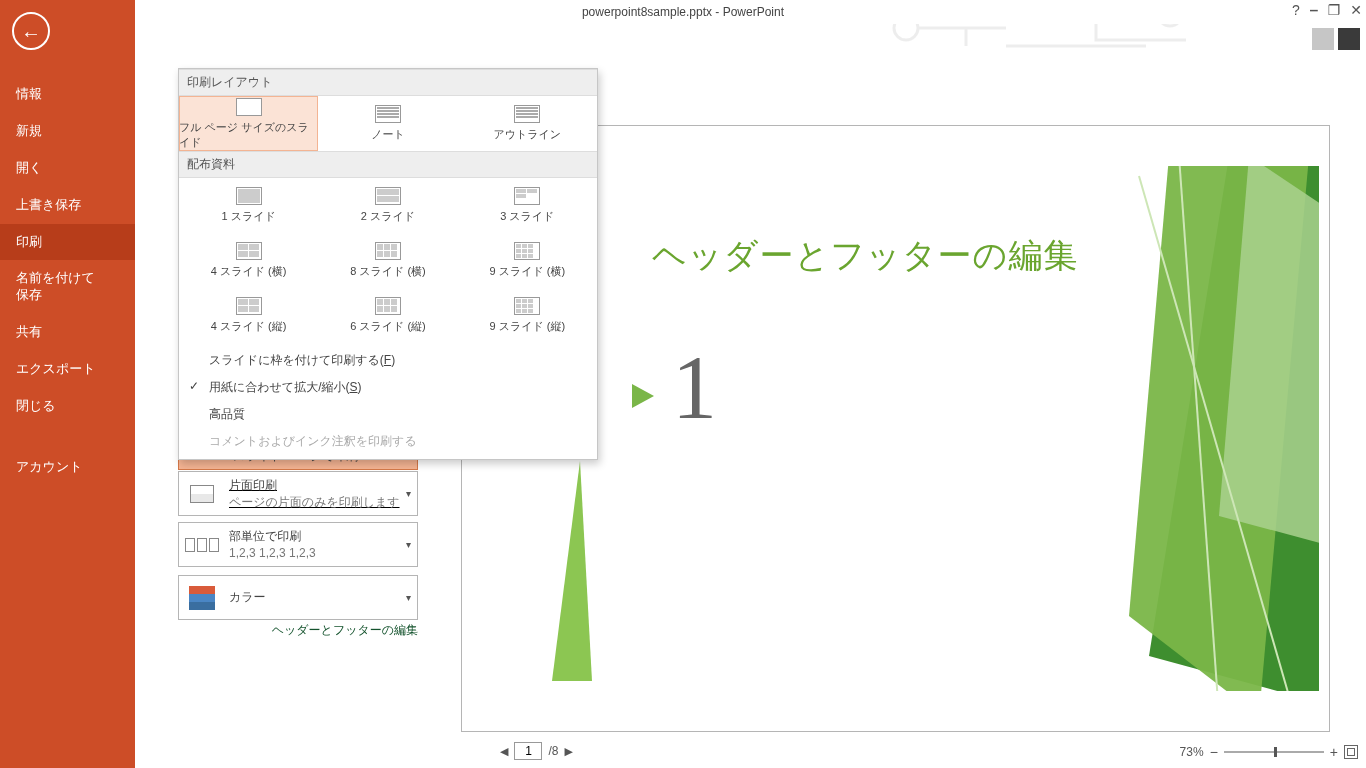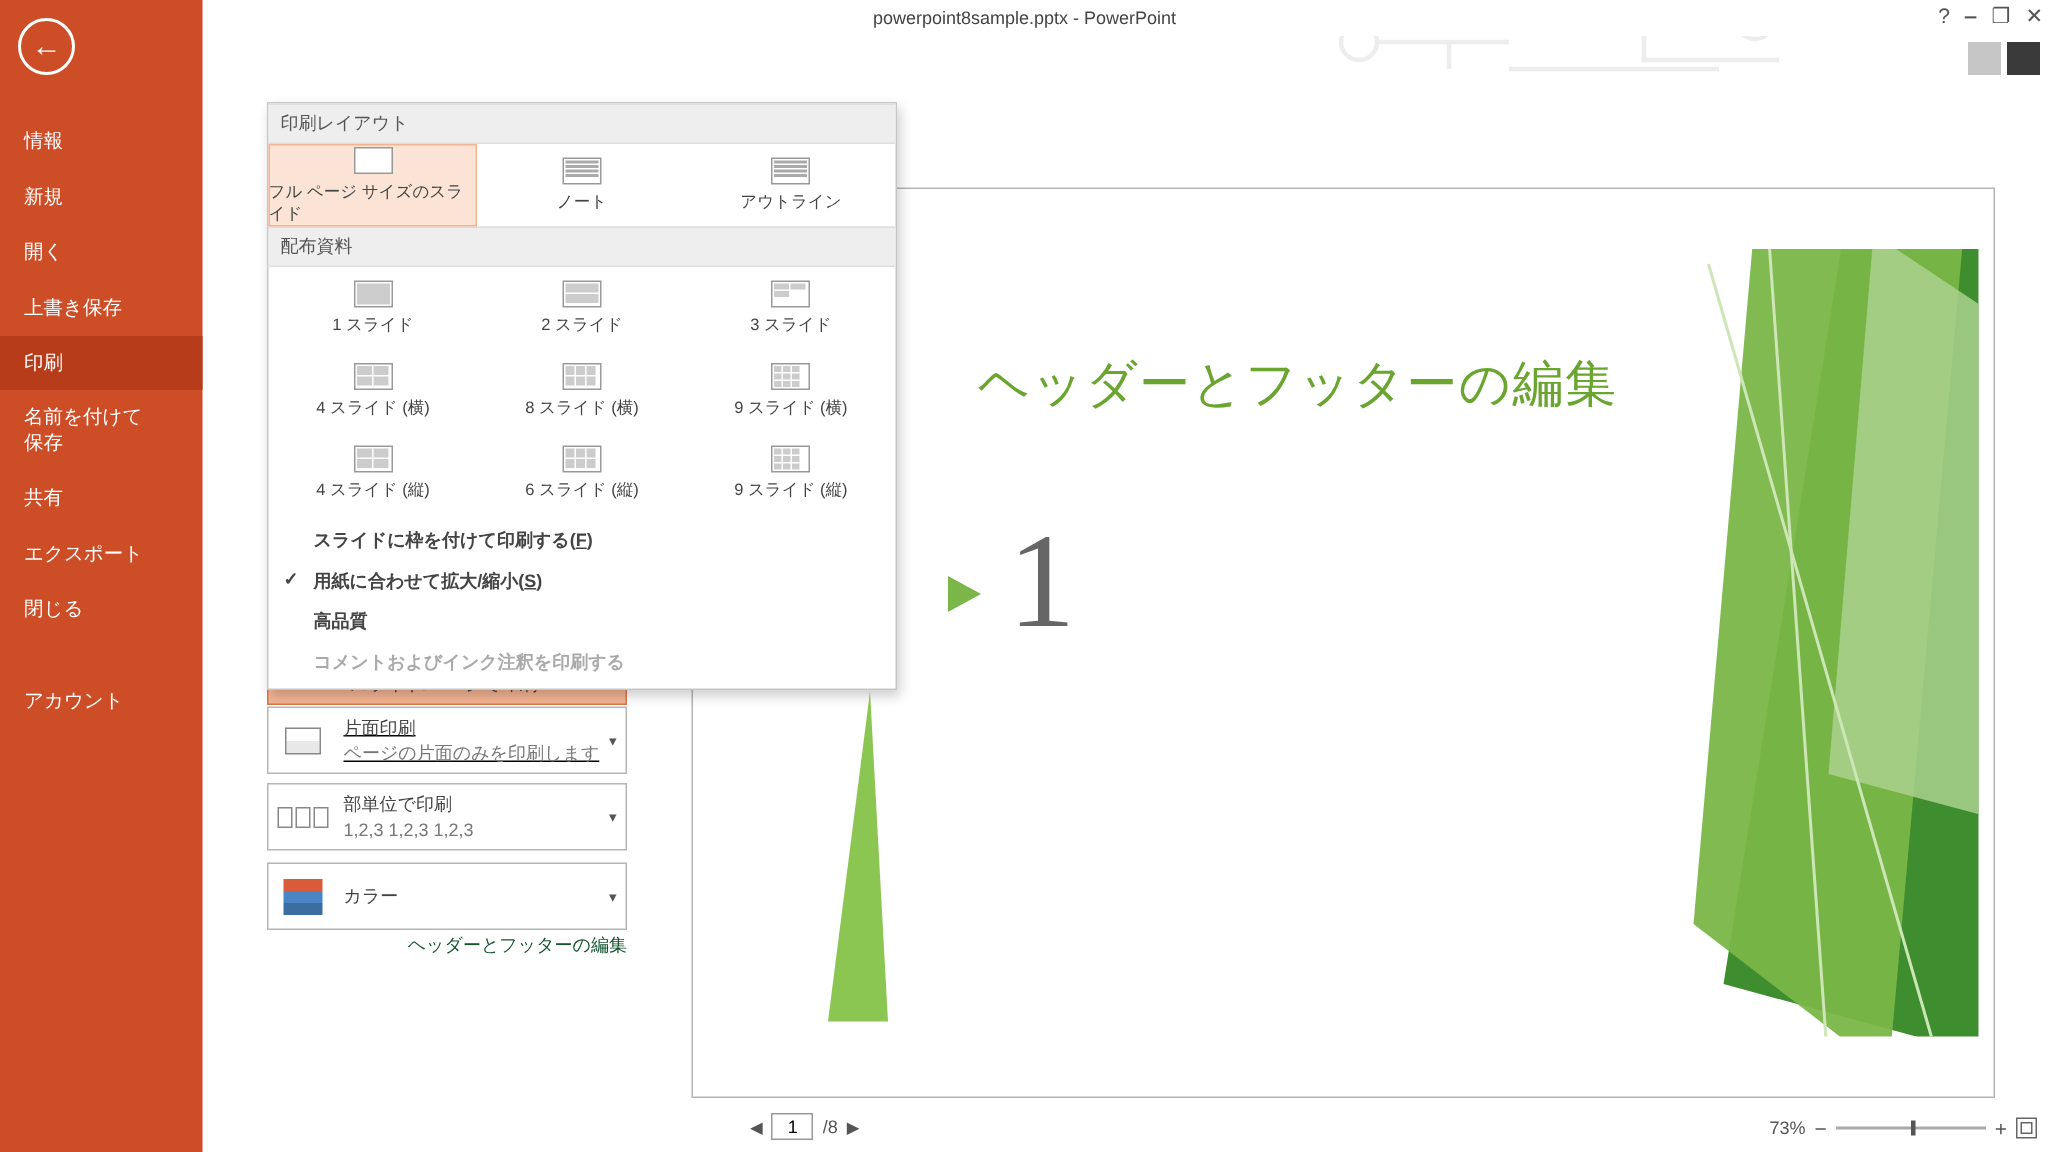--- a/index.html
+++ b/index.html
@@ -39,21 +39,21 @@
 .layout-popup { position: absolute; left: 178px; top: 68px; width: 420px; border: 1px solid #c6c6c6; background: #fff; box-shadow: 2px 4px 8px rgba(0,0,0,.2); z-index: 10; }
 .layout-section-header { background: #eee; font-size: 12px; color: #555; padding: 4px 8px; border-top: 1px solid #ddd; border-bottom: 1px solid #ddd; }
 .layout-grid { display: flex; flex-wrap: wrap; }
 .layout-cell { width: 33.33%; height: 55px; display: flex; flex-direction: column; align-items: center; justify-content: center; font-size: 11px; color: #444; cursor: default; gap: 4px; }
 .layout-cell.selected { background: #fbe3d6; outline: 1px solid #f3b493; outline-offset: -1px; }
 .layout-thumb { width: 26px; height: 18px; border: 1px solid #999; background: #fff; display: flex; flex-wrap: wrap; gap: 1px; padding: 1px; align-content: flex-start; }
 .mini { background: #ccc; }
 .with-lines::before { content: ""; display: block; width: 100%; height: 2px; background: #aaa; box-shadow: 0 3px 0 #aaa, 0 6px 0 #aaa, 0 9px 0 #aaa; }
 
 .layout-options { padding: 4px 0; }
-.layout-option { font-size: 12px; color: #444; padding: 5px 12px 5px 30px; position: relative; cursor: default; font-weight: bold; }
+.layout-option { font-size: 12px; color: #444; padding: 5px 12px 5px 30px; position: relative; cursor: default; }
 .layout-option.disabled { color: #aaa; }
 .layout-option .check { position: absolute; left: 10px; top: 5px; font-size: 12px; }
 .underline { text-decoration: underline; }
 
 .preview-pane { position: absolute; left: 461px; top: 125px; right: 36px; bottom: 36px; border: 1px solid #b5b5b5; background: #fff; }
 .slide-canvas { position: absolute; top: 40px; left: 40px; right: 10px; bottom: 40px; overflow: hidden; }
 .slide-title { position: absolute; left: 150px; top: 67px; font-size: 34px; color: #6aa52f; letter-spacing: 1px; }
 .slide-bignum { position: absolute; left: 170px; top: 170px; font-size: 90px; color: #666; font-family: Georgia, serif; }
 .arrow-icon { position: absolute; left: 130px; top: 218px; width: 0; height: 0; border-left: 22px solid #7ab648; border-top: 12px solid transparent; border-bottom: 12px solid transparent; }
 .green-tri-left { position: absolute; left: 50px; bottom: 10px; width: 0; height: 0; border-left: 28px solid transparent; border-right: 12px solid transparent; border-bottom: 220px solid #8cc652; }

